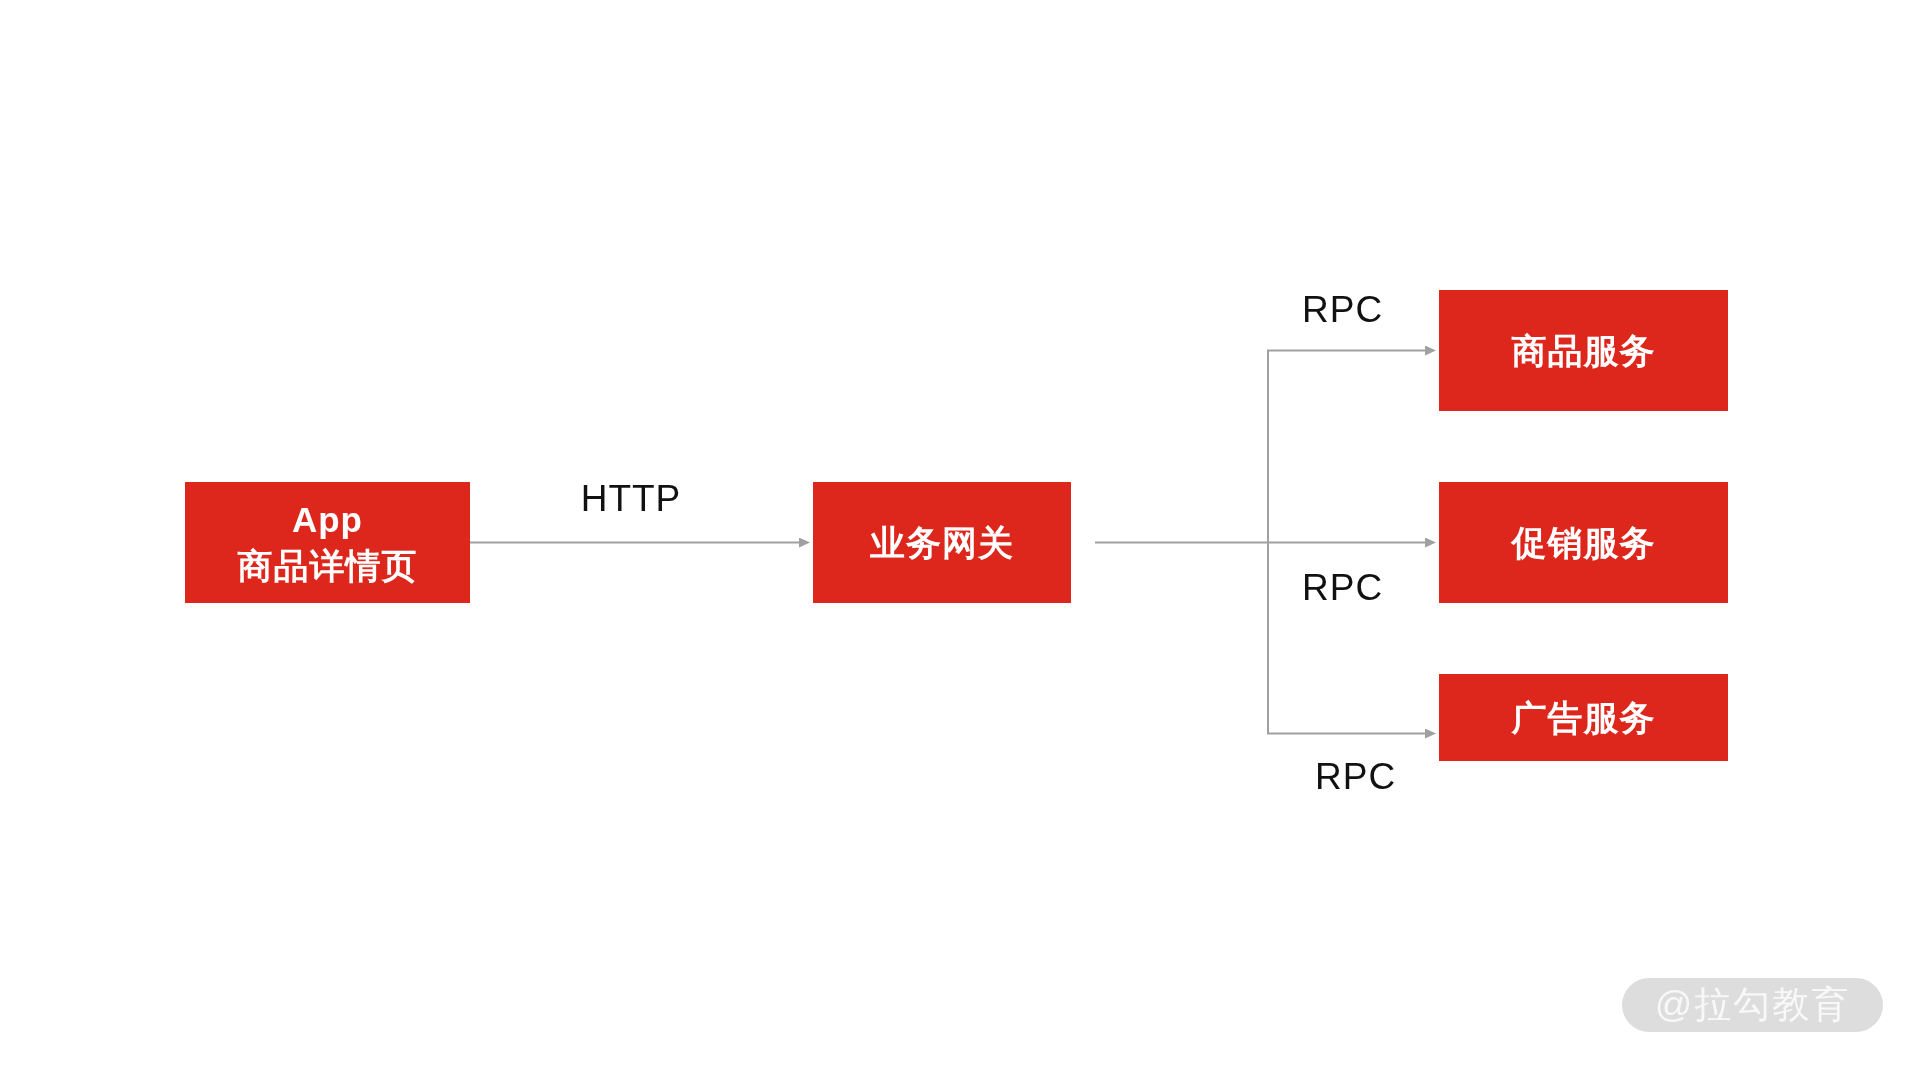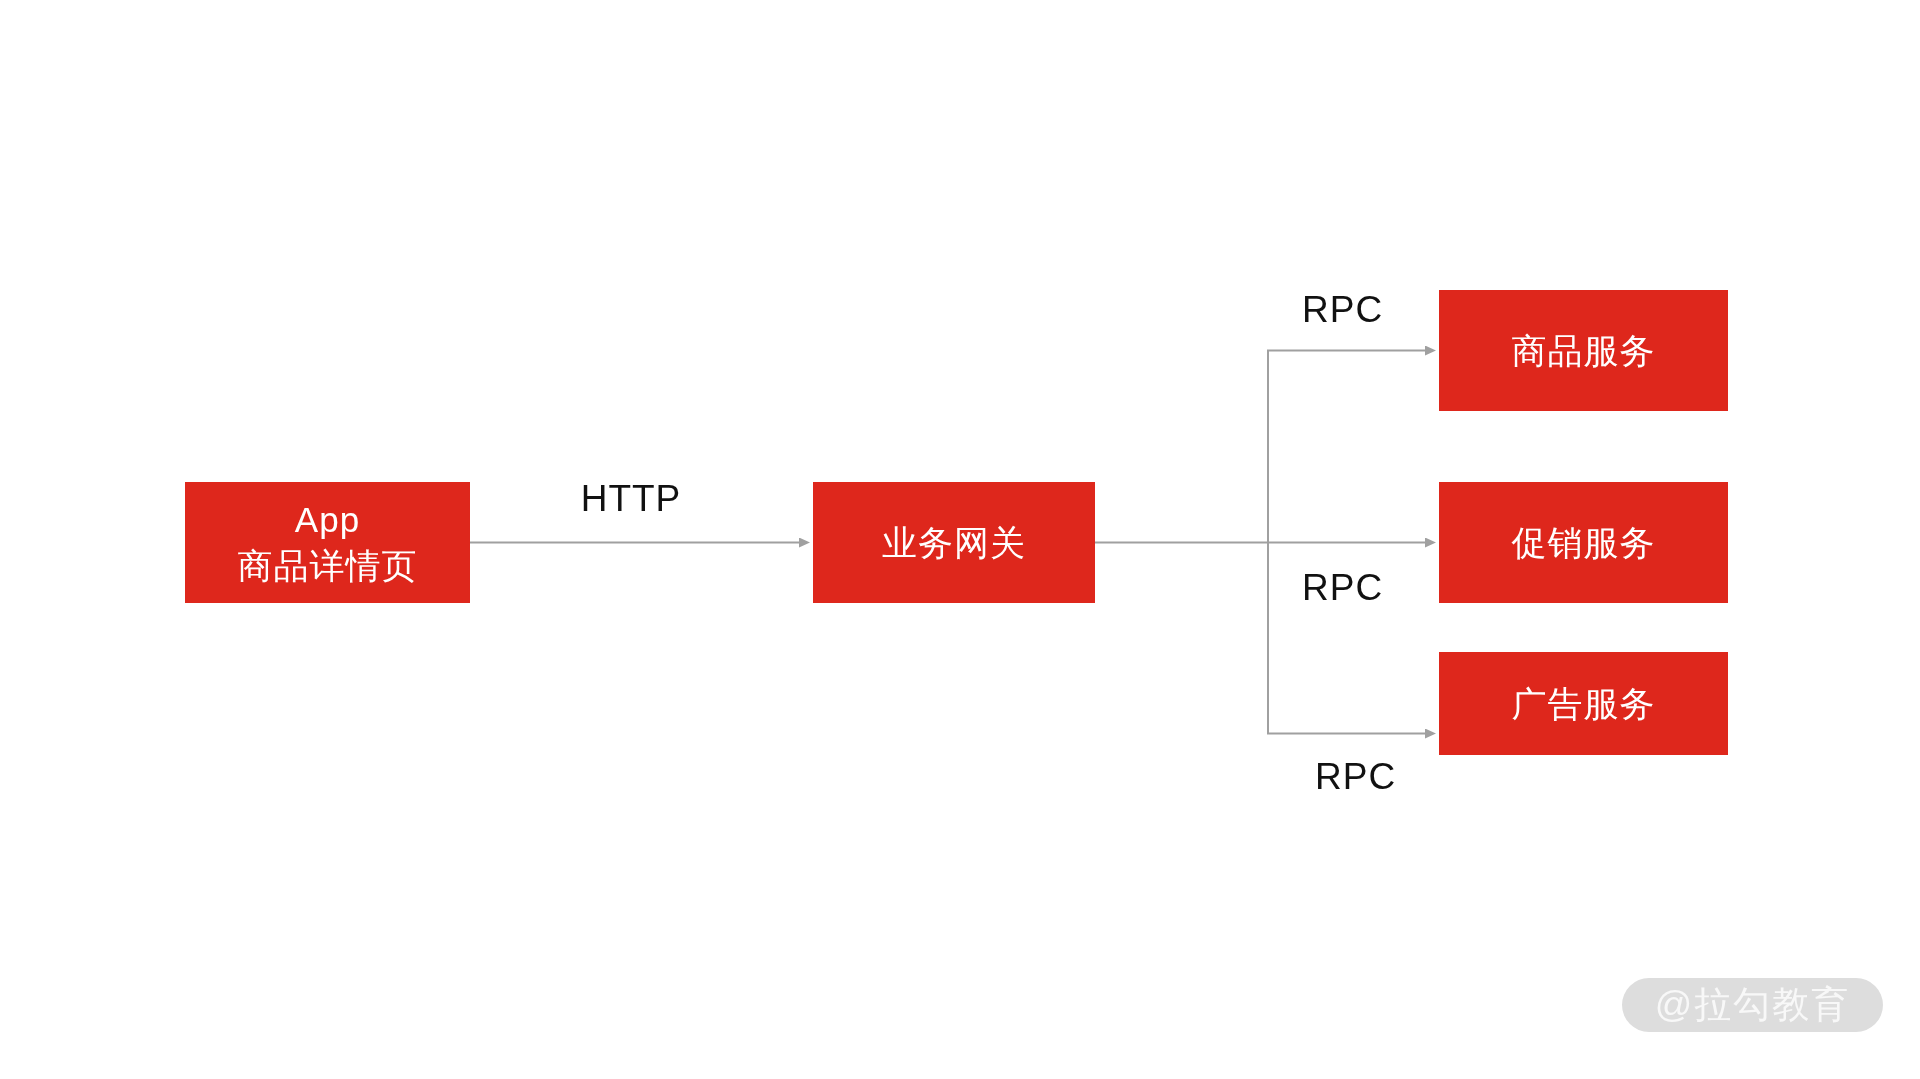--- a/index.html
+++ b/index.html
@@ -26,29 +26,29 @@
   .node {
     position: absolute;
     background: var(--node_red, #DE271C);
     color: #ffffff;
     display: flex;
     flex-direction: column;
     align-items: center;
     justify-content: center;
     text-align: center;
     font-size: 35px;
-    font-weight: 400;
+    font-weight: 700;
     line-height: 1.3;
     letter-spacing: 1px;
   }
   .node-app      { left: 185px;  top: 482px; width: 285px; height: 121px; }
-  .node-gateway  { left: 813px;  top: 482px; width: 282px; height: 121px; }
+  .node-gateway  { left: 813px;  top: 482px; width: 258px; height: 121px; }
   .node-product  { left: 1439px; top: 290px; width: 289px; height: 121px; }
   .node-promo    { left: 1439px; top: 482px; width: 289px; height: 121px; text-align: center; }
-  .node-ad       { left: 1439px; top: 652px; width: 289px; height: 103px; }
+  .node-ad       { left: 1439px; top: 674px; width: 289px; height: 87px; }
   .edge-label {
     position: absolute;
     color: var(--label_text, #111111);
     font-size: 37px;
     font-weight: 400;
     line-height: 1.1;
     letter-spacing: 1px;
     white-space: nowrap;
   }
   .label-http  { left: 546px;  top: 479px; width: 170px; text-align: center; }

